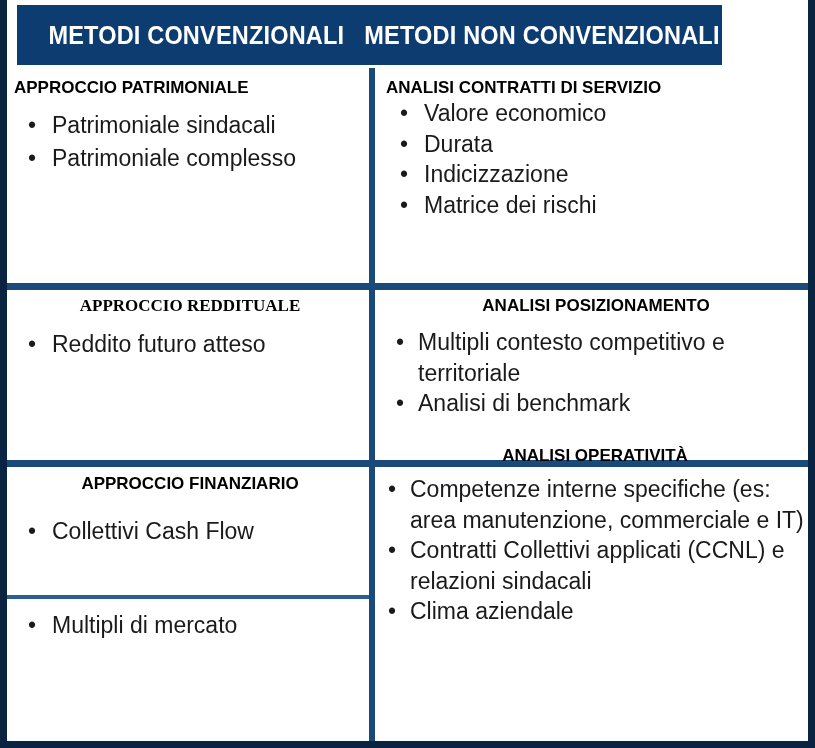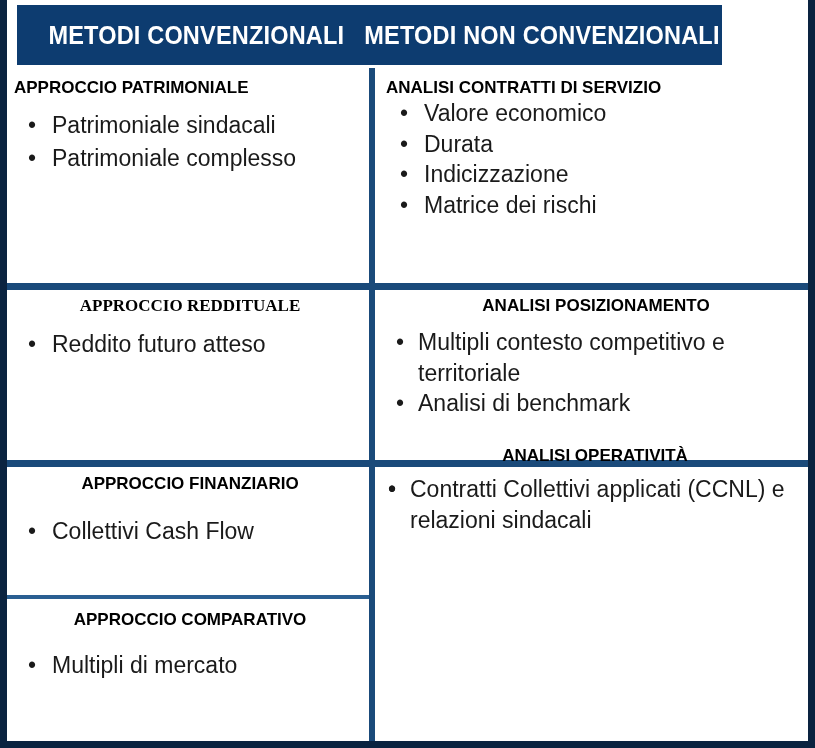--- a/index.html
+++ b/index.html
@@ -196,21 +196,20 @@
   </div>
 
   <div class="cell" id="cell-finanziario">
     <div class="cell-title centered">APPROCCIO FINANZIARIO</div>
     <ul class="bullets">
       <li><span class="bullet-dot">•</span><span>Collettivi Cash Flow</span></li>
     </ul>
   </div>
 
   <div class="cell" id="cell-comparativo">
-    <div class="cell-title centered">APPROCCIO COMPARATIVO</div>
     <ul class="bullets">
       <li><span class="bullet-dot">•</span><span>Multipli di mercato</span></li>
     </ul>
   </div>
 
   <div class="cell" id="cell-contratti">
     <div class="cell-title leftal">ANALISI CONTRATTI DI SERVIZIO</div>
     <ul class="bullets tight">
       <li><span class="bullet-dot">•</span><span>Valore economico</span></li>
       <li><span class="bullet-dot">•</span><span>Durata</span></li>
@@ -223,19 +222,19 @@
     <div class="cell-title centered">ANALISI POSIZIONAMENTO</div>
     <ul class="bullets tight">
       <li><span class="bullet-dot">•</span><span>Multipli contesto competitivo e territoriale</span></li>
       <li><span class="bullet-dot">•</span><span>Analisi di benchmark</span></li>
     </ul>
   </div>
 
   <div class="cell" id="cell-operativita">
     <div class="cell-title centered">ANALISI OPERATIVITÀ</div>
     <ul class="bullets tight">
-      <li><span class="bullet-dot">•</span></li>
+      <li><span class="bullet-dot">•</span><span>Competenze interne specifiche (es: area manutenzione, commerciale e IT)</span></li>
       <li><span class="bullet-dot">•</span><span>Contratti Collettivi applicati (CCNL) e relazioni sindacali</span></li>
-      <li><span class="bullet-dot">•</span></li>
+      <li><span class="bullet-dot">•</span><span>Clima aziendale</span></li>
     </ul>
   </div>
 
 </div>
 
 </body></html>

